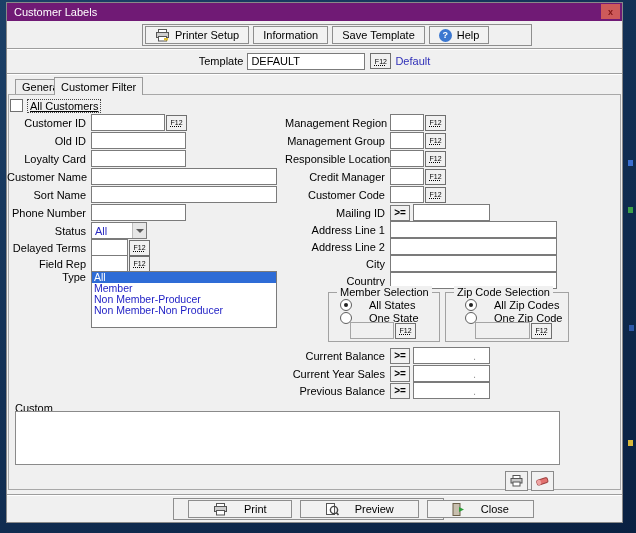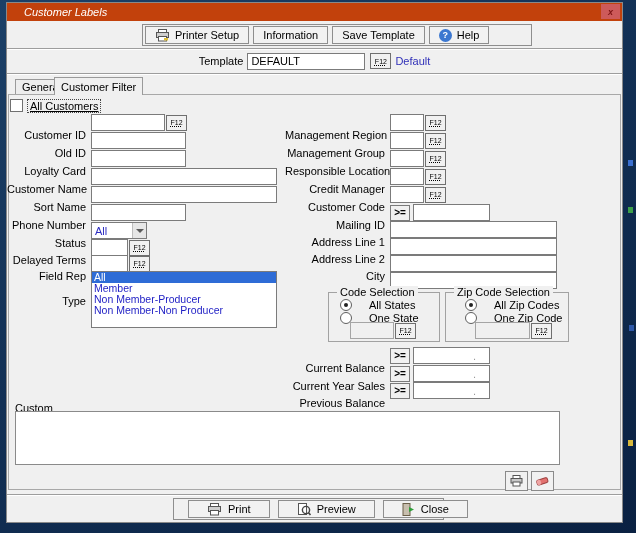--- a/index.html
+++ b/index.html
@@ -4,22 +4,22 @@
 <style>
   * { margin:0; padding:0; box-sizing:border-box; }
   html,body { width:636px; height:533px; }
   body { font-family:"Liberation Sans", sans-serif; font-size:11px; color:#000; }
   .desktop { position:relative; width:636px; height:533px; overflow:hidden;
              background:linear-gradient(150deg,#1c4067 0%,#123055 45%,#0a2142 100%); }
   .deskdot { position:absolute; width:5px; height:6px; }
   .window { position:absolute; left:6px; top:2px; width:617px; height:521px;
             background:#f0f0f0; border:1px solid #898989; }
   
-  .titlebar { position:absolute; left:0; top:0; width:100%; height:18px; background:#c2410c;
-              color:#fff; display:flex; align-items:center; padding-left:17px; font-size:11px;font-style:italic; }
+  .titlebar { position:absolute; left:0; top:0; width:100%; height:18px; background:#701a75;
+              color:#fff; display:flex; align-items:center; padding-left:7px; font-size:11px; }
   .closebtn { position:absolute; right:2px; top:1px; width:19px; height:15px; background:#cd5a5a;
               color:#7e1414; font-size:9px; font-weight:bold; display:flex; align-items:center;
               justify-content:center; cursor:pointer; }
   
   .tstrip { position:absolute; display:flex; align-items:center; background:#f0f0f0;
             border:1px solid #8e8e8e; }
   .toolbar-strip { left:135px; top:21px; width:390px; height:22px; padding:0 2px; gap:4px; }
   .tbtn { height:18px; border:1px solid #8e8e8e; background:#f2f2f2; display:flex; align-items:center;
           justify-content:center; gap:5px; padding:0 9px; white-space:nowrap; cursor:pointer; }
   
@@ -36,21 +36,21 @@
   .bluetext { color:#3030b8; }
   
   .tab { position:absolute; border:1px solid #9a9a9a; border-bottom:none; background:#ededed;
          padding:0 6px; display:flex; align-items:center; cursor:pointer; }
   .tab.inactive { top:76px; height:15px; z-index:1; }
   .tab.active { top:74px; height:18px; z-index:3; background:#f0f0f0; }
   .panel { position:absolute; left:1px; top:91px; width:613px; height:396px;
            border:1px solid #a8a8a8; background:#f0f0f0; z-index:0; }
   
   .row { position:absolute; display:flex; align-items:center; height:17px; z-index:2; }
-  .lbl { text-align:right; padding-right:5px; white-space:nowrap; flex:none;margin-top:24px; }
+  .lbl { text-align:right; padding-right:5px; white-space:nowrap; flex:none; }
   .cbox { width:13px; height:13px; background:#fff; border:1px solid #707070; flex:none; }
   .cblbl { margin-left:5px; white-space:nowrap; }
   .focusbox { outline:1px dotted #444; padding:0 2px;text-decoration:underline; }
   
   .combo { display:flex; align-items:center; height:17px; border:1px solid #7b7b7b; background:#fff; }
   .combo .val { flex:1; padding-left:3px; color:#2a2ac0; }
   .combo .arrowbox { width:14px; height:15px; background:#e6e6e6; border-left:1px solid #bdbdbd;
                      display:flex; align-items:center; justify-content:center; }
   .chev { width:0; height:0; border-left:4px solid transparent; border-right:4px solid transparent;
           border-top:4px solid #5a5a5a; }
@@ -74,21 +74,21 @@
   .numin { display:flex; align-items:center; justify-content:flex-end; padding-right:13px;
            color:#9a9a9a; }
   textarea.custombox { position:absolute; left:8px; top:408px; width:545px; height:54px;
                        background:#fff; border:1px solid #8a8a8a; resize:none; outline:none;
                        font-family:"Liberation Sans",sans-serif; font-size:11px; z-index:2; }
   .iconbtn { position:absolute; width:23px; height:20px; background:#f1f1f1; border:1px solid #8a8a8a;
              display:flex; align-items:center; justify-content:center; cursor:pointer; z-index:2; }
   
   .footer-strip { left:166px; top:495px; width:271px; height:22px; padding:0 2px; gap:8px; }
   .fbtn { height:18px; border:1px solid #8e8e8e; background:#f2f2f2; display:flex; align-items:center;
-          justify-content:center; gap:6px; padding:0 18px; white-space:nowrap; cursor:pointer; }
+          justify-content:center; gap:16px; padding:0 24px; white-space:nowrap; cursor:pointer; }
   .helpcircle { width:13px; height:13px; border-radius:50%; background:#3b77d0; color:#fff;
                 font-size:9px; font-weight:bold; display:flex; align-items:center; justify-content:center; }
 </style>
 </head>
 <body>
 
 <div class="desktop">
   <div class="deskdot" style="left:628px;top:160px;background:#3a6fd0"></div>
   <div class="deskdot" style="left:628px;top:207px;background:#3da04a"></div>
   <div class="deskdot" style="left:629px;top:325px;background:#2e58a8"></div>
@@ -242,21 +242,21 @@
     <div class="row" style="top:252px;left:278px">
       <span class="lbl" style="width:105px">City</span>
       <input class="inp" style="width: 167px;">
     </div>
     <div class="row" style="top:269px;left:278px">
       <span class="lbl" style="width:105px">Country</span>
       <input class="inp" style="width: 167px;">
     </div>
 
     <div class="gbox" style="left:321px;top:289px;width:112px;height:50px">
-      <span class="gtitle">Code Selection</span>
+      <span class="gtitle">Member Selection</span>
       <div class="radiorow" style="left:11px;top:5px">
         <span class="radio checked"></span>
         <span class="rlbl">All States</span>
       </div>
       <div class="radiorow" style="left:11px;top:18px">
         <span class="radio"></span>
         <span class="rlbl">One State</span>
       </div>
       <div class="radiorow" style="left:21px;top:31px">
         <input class="inp dis" style="width: 44px;" disabled="">

